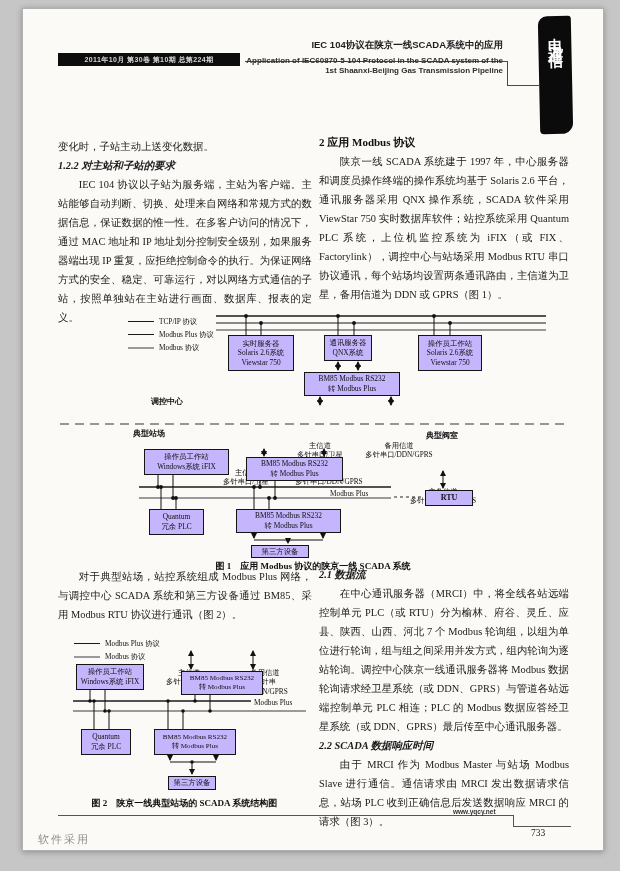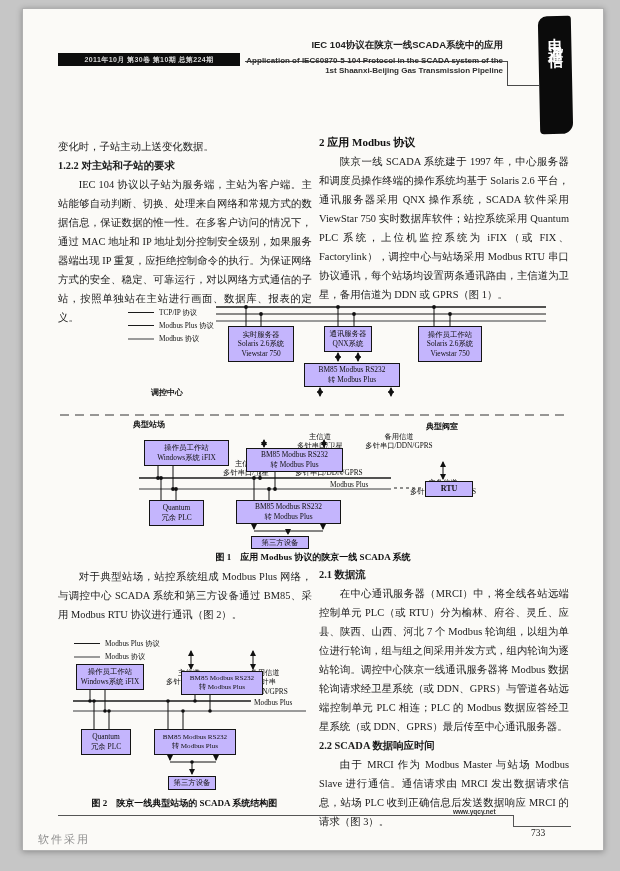--- a/index.html
+++ b/index.html
@@ -39,21 +39,21 @@
   }
   .side-tab span{
     writing-mode:vertical-rl;text-orientation:upright;
     color:#ffffff;font-weight:bold;font-size:15px;letter-spacing:5px;
     margin-top:10px;
   }
   
   .text{font-size:10.4px;line-height:19px;color:#1b1b1b;text-align:justify;}
   .text p{margin:0;}
   .indent{text-indent:2em;}
-  .h-sub{font-weight:bold;margin:0;}
+  .h-sub{font-weight:bold;margin:0;font-style:italic;}
   .h2{font-size:11px;font-weight:bold;margin:0 0 9px 0;color:#111;}
   .col-l1{position:absolute;left:35px;top:128px;width:254px;}
   .col-r1{position:absolute;left:296px;top:124px;width:250px;}
   .col-l2{position:absolute;left:35px;top:558px;width:254px;}
   .col-r2{position:absolute;left:296px;top:556px;width:250px;}
   
   .fig{position:absolute;}
   .fig svg{position:absolute;left:0;top:0;}
   .fig .box{
     position:absolute;border:1px solid #141414;background:#c4b5fd;
@@ -65,21 +65,21 @@
     position:absolute;font-size:7.3px;line-height:1.3;color:#101010;
     text-align:center;white-space:pre-line;
   }
   .fig .lbl.c{transform:translateX(-50%);margin-top:40px;}
   .fig .lbl.bold{font-weight:bold;font-size:8px;}
   .fig .cap{position:absolute;left:0;width:100%;text-align:center;font-weight:bold;font-size:9px;color:#101010;}
   .legend{position:absolute;font-size:7.3px;color:#101010;}
   .legend .row{display:flex;align-items:center;height:13px;}
   .legend .sw{width:26px;height:0;border-top:1.4px solid #1a1a1a;margin-right:5px;}
   .legend .sw.gray{border-top:2px solid #9a9a9a;}
-  .fig1{left:35px;top:291px;width:510px;height:266px;}
+  .fig1{left:35px;top:300px;width:510px;height:266px;}
   .fig2{position:relative;width:253px;height:182px;margin-top:3px;}
   .buslbl{background:transparent;font-size:7.3px;}
   
   .footer-line{position:absolute;left:35px;top:806px;width:455px;height:1px;background:#555;}
   .footer-site{position:absolute;left:428px;top:799px;font:bold 6.5px "Liberation Sans",sans-serif;color:#333;background:#fbfaf7;padding:0 2px;}
   .footer-v{position:absolute;left:490px;top:806px;width:1px;height:11px;background:#555;}
   .footer-line2{position:absolute;left:490px;top:817px;width:58px;height:1px;background:#555;}
   .footer-page{position:absolute;left:508px;top:819px;font-size:9.5px;color:#1b1b1b;}
   .watermark{position:absolute;left:38px;top:832px;font-size:11px;color:#8e8e8e;letter-spacing:2px;}
 </style>

